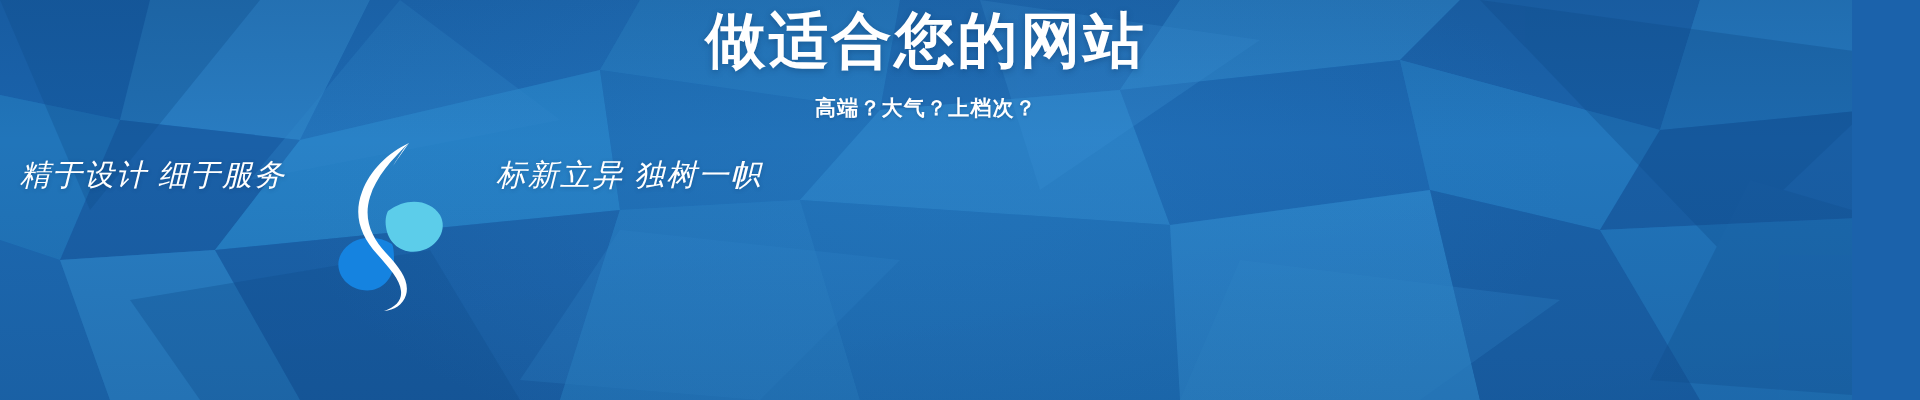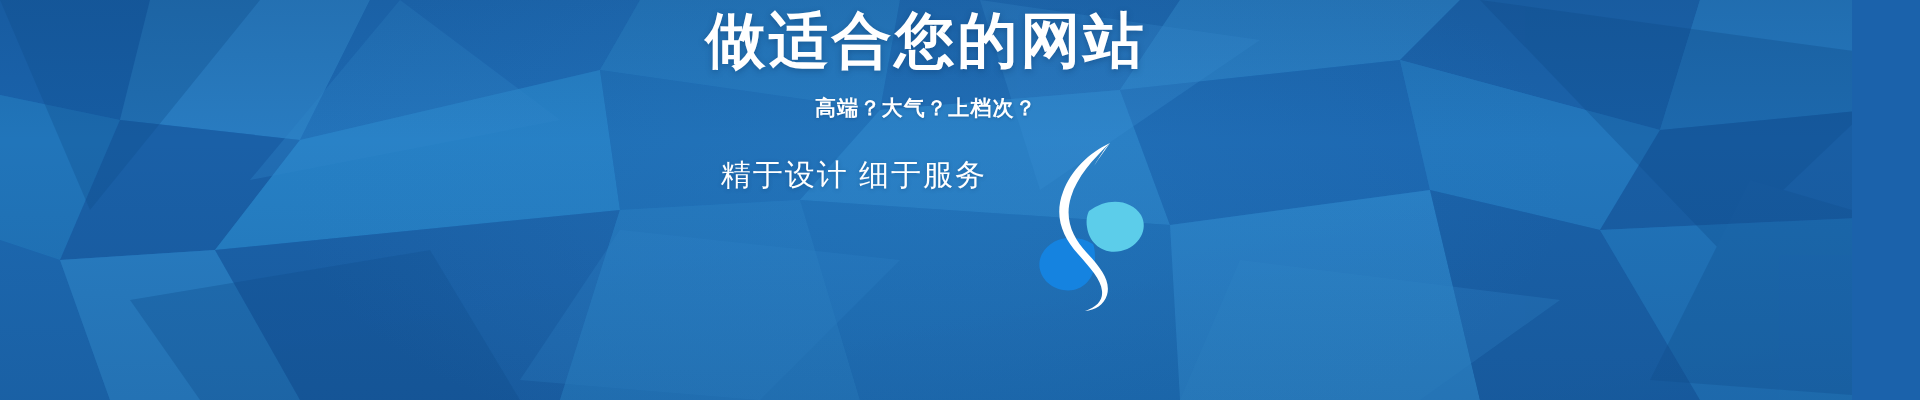--- a/index.html
+++ b/index.html
@@ -70,21 +70,22 @@
     white-space:nowrap;
     text-shadow:0 1px 3px rgba(8,45,88,0.3);
   }
 
   
   #bottom-row {
     margin-top:14px;
     width:100%;
     display:flex;
     align-items:flex-start;
-    justify-content:center;
+    justify-content:flex-start;
+    font-style:italic;
   }
   .tagline {
     font-size:30px;
     font-weight:400;
     color:#ffffff;
     letter-spacing:2px;
     white-space:nowrap;
     margin-top:18px;
     text-shadow:0 1px 4px rgba(8,45,88,0.3);
   }
@@ -185,16 +186,17 @@
                  C 70 131, 80 144, 76 158
                  C 73 168, 64 173, 54 174
                  C 66 170, 72 163, 71 154
                  C 70 142, 59 131, 47 117
                  C 31 99, 23 79, 32 55
                  C 40 33, 58 16, 79 6 Z" fill="#ffffff"></path>
 
         <path d="M79 6 C 74 13, 68 21, 63 29 C 69 19, 74 11, 79 6 Z" fill="#ffffff"></path>
       </svg>
 
+      <div class="tagline right">标新立异 独树一帜</div>
 
     </div>
   </div>
 </div>
 
 </body></html>

